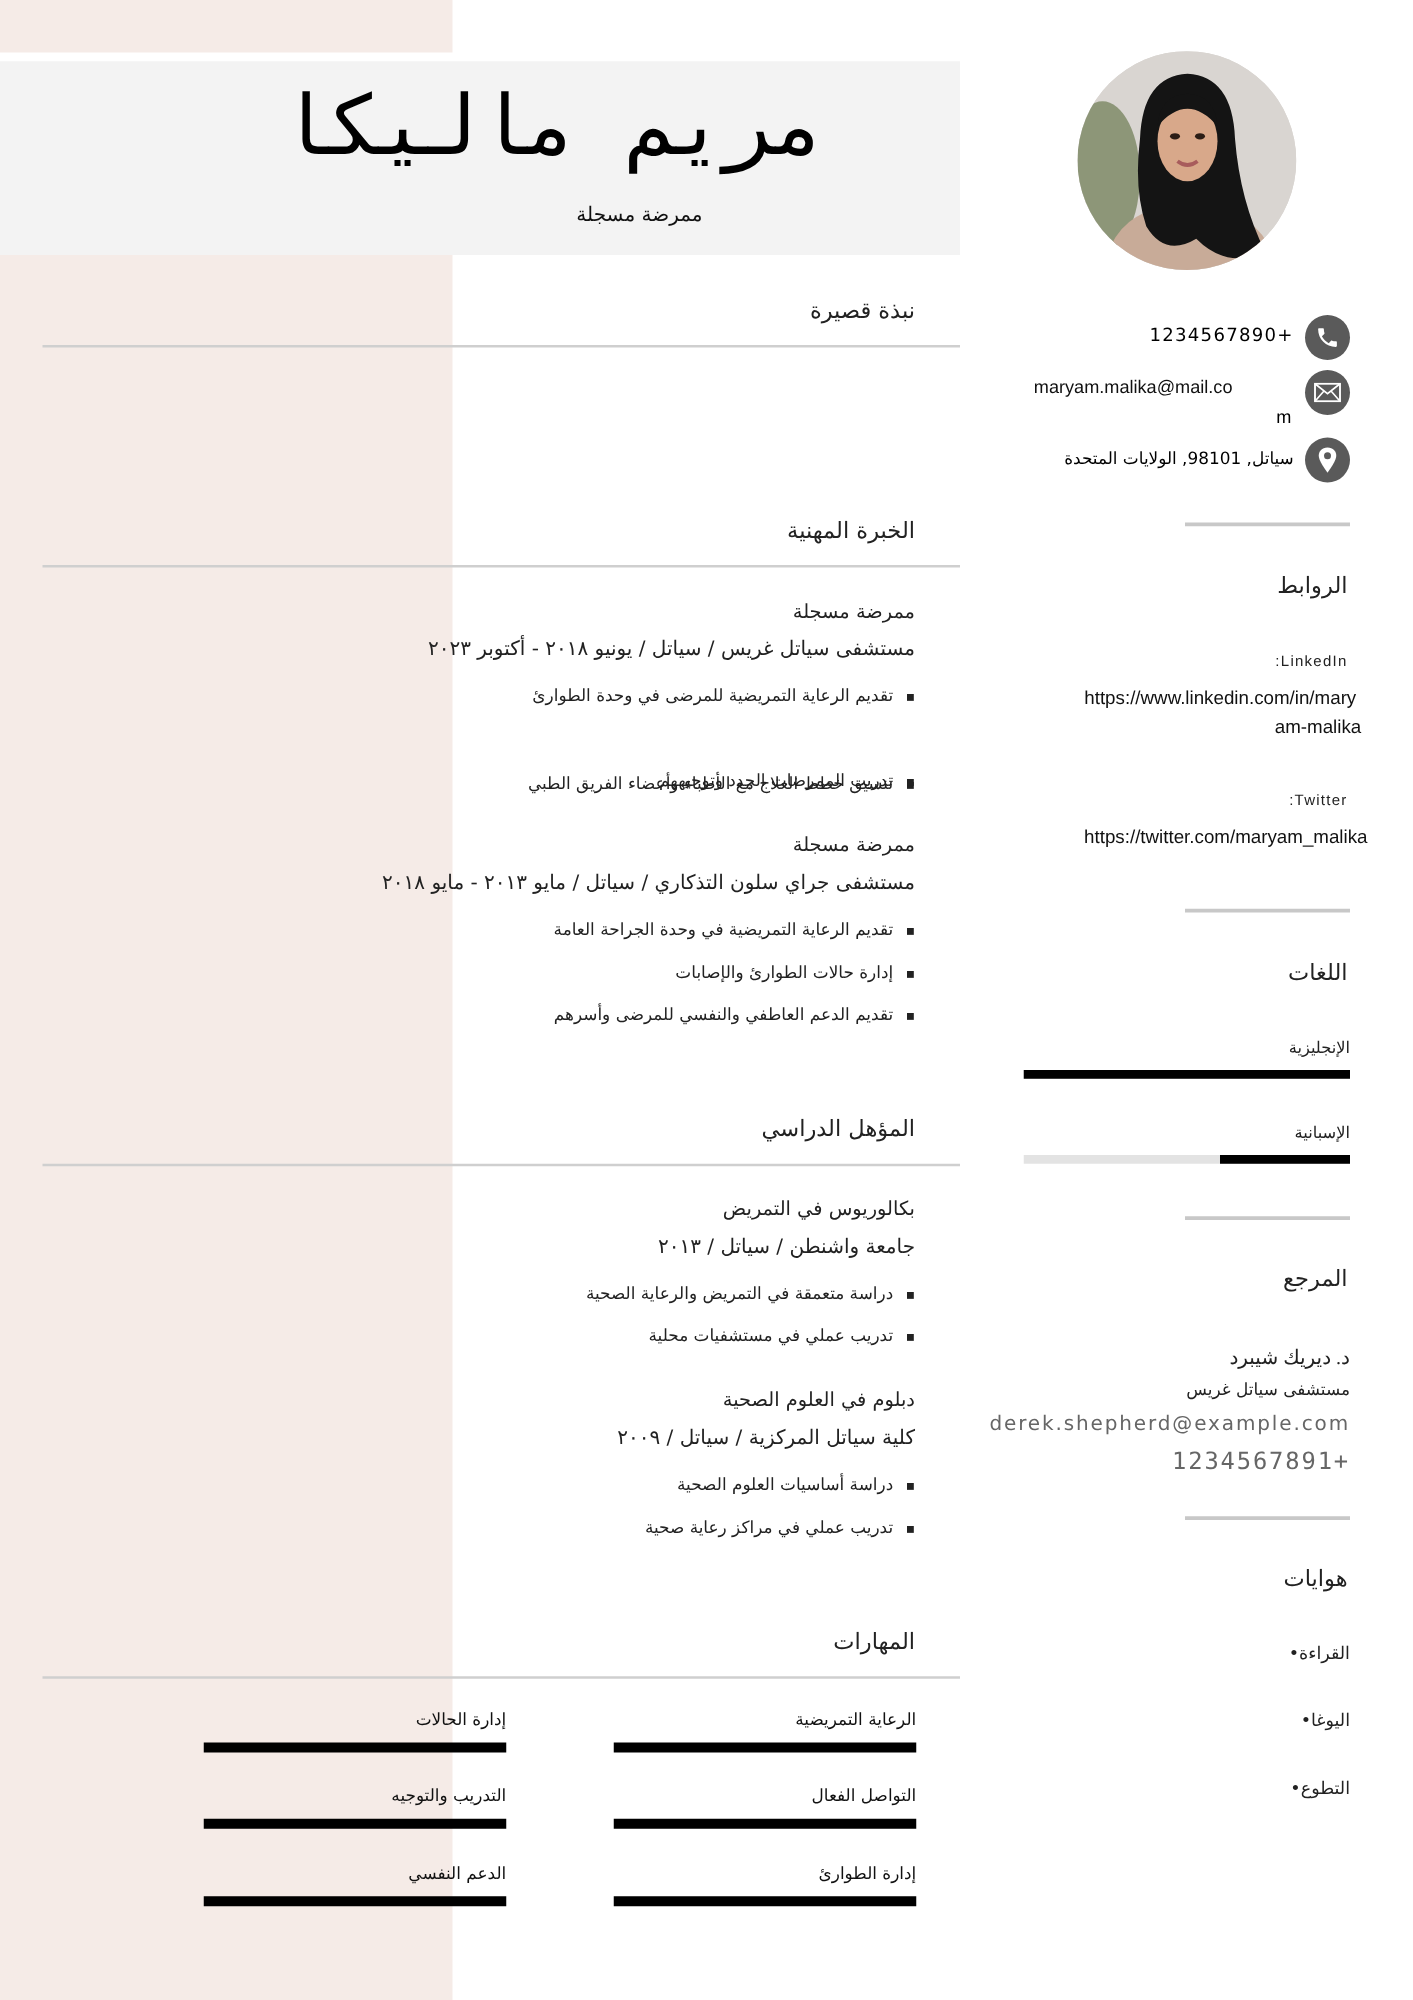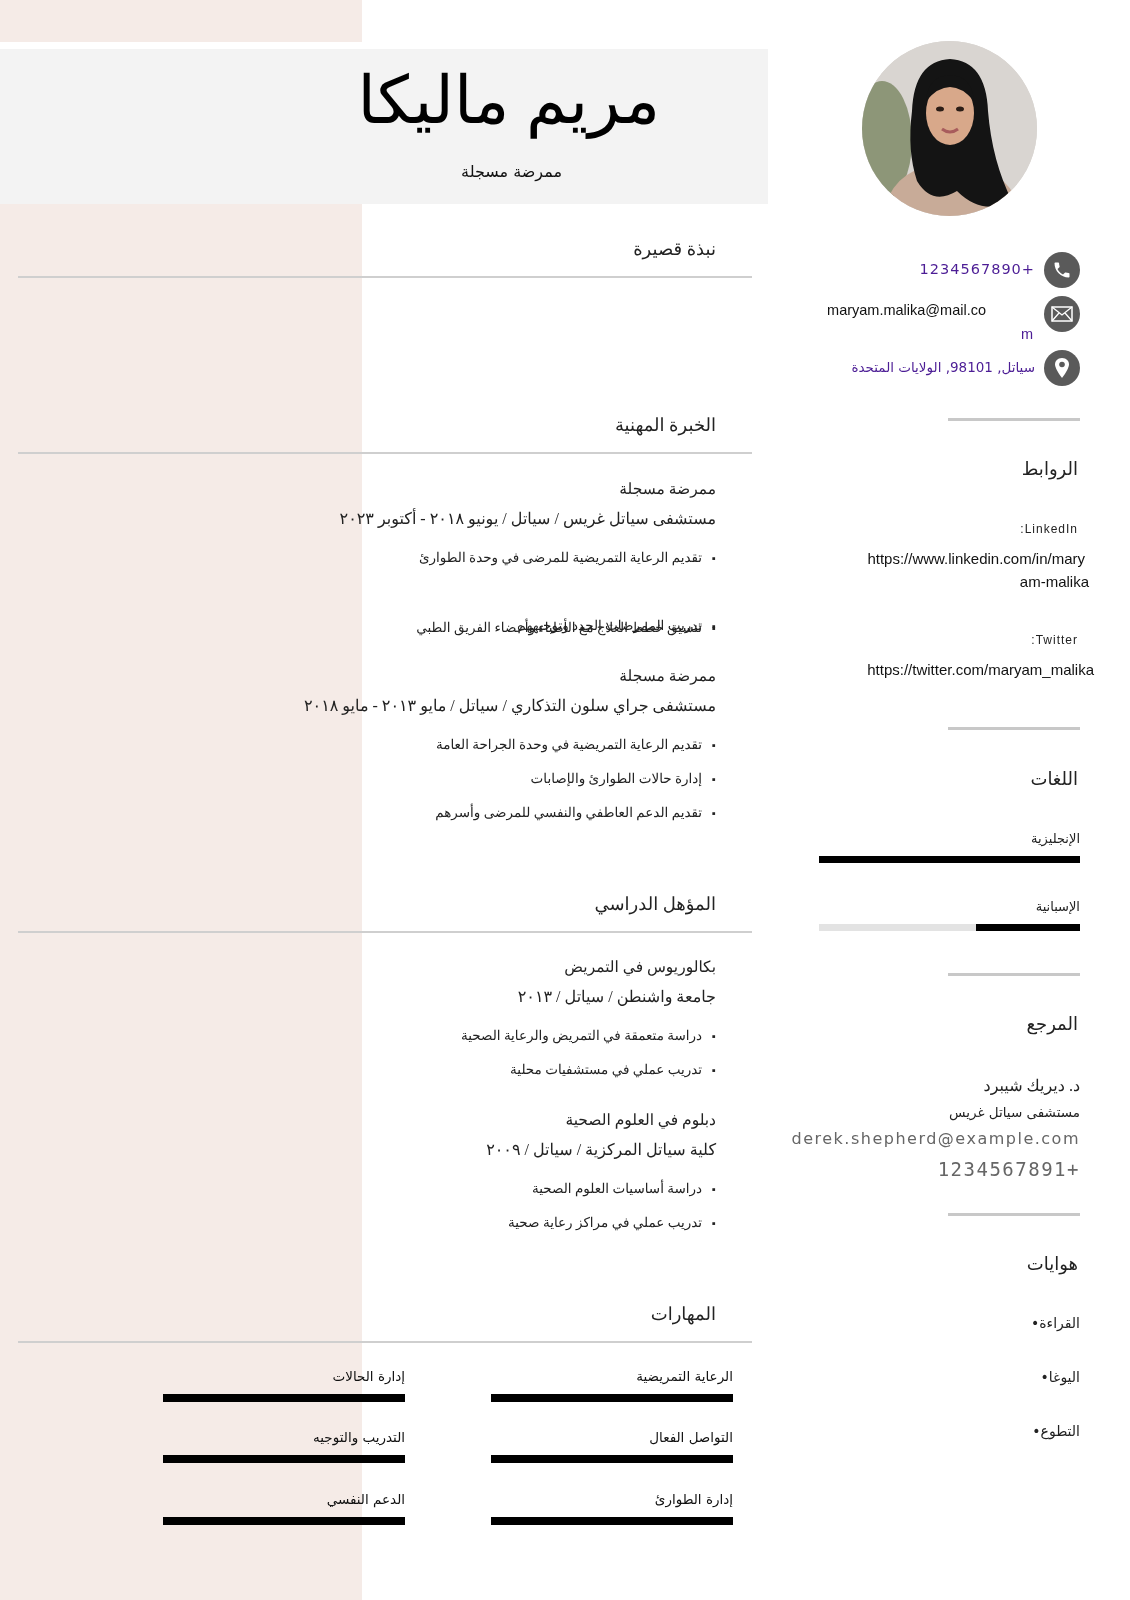--- a/index.html
+++ b/index.html
@@ -3,35 +3,35 @@
 <meta charset="utf-8">
 <style>
   html, body { margin: 0; padding: 0; }
   body {
     width: 1130px; height: 1600px; position: relative; overflow: hidden;
     background: #ffffff; font-family: "DejaVu Sans", sans-serif; color: #222;
   }
   .pink-top { position: absolute; left: 0; top: 0; width: 362px; height: 42px; background: #f5ebe7; }
   .pink-main { position: absolute; left: 0; top: 204px; width: 362px; height: 1396px; background: #f5ebe7; }
   .header-band { position: absolute; left: 0; top: 49px; width: 768px; height: 155px; background: #f3f3f3; }
-  .name { position: absolute; right: 470px; top: 62px; font-family: Liberation Serif, serif; font-size: 66px; color: #000; direction: rtl; white-space: nowrap; }
+  .name { position: absolute; right: 470px; top: 62px; font-family: Liberation Mono, monospace; font-size: 66px; color: #000; direction: rtl; white-space: nowrap; }
   .subtitle { position: absolute; right: 568px; top: 162px; font-size: 16px; color: #111; direction: rtl; white-space: nowrap; }
   .section-title { position: absolute; right: 36px; font-size: 18px; letter-spacing: 2px; color: #222; white-space: nowrap; }
   .rule { position: absolute; left: 0; width: 734px; height: 2px; background: #cfcfcf; }
   .para { position: absolute; right: 36px; width: 700px; font-size: 13.5px; line-height: 23px; color: #222; text-align: right; }
   .job-title { position: absolute; right: 36px; font-size: 15.5px; color: #222; white-space: nowrap; }
   .job-sub { position: absolute; right: 36px; font-size: 16px; color: #222; white-space: nowrap; letter-spacing: 1px; }
   .bullet { position: absolute; right: 36px; font-size: 13.5px; color: #222; white-space: nowrap; letter-spacing: 0.5px; }
   .bullet::before { content: "\25AA"; margin-left: 10px; font-size: 11px; }
 
   .skill-label { position: absolute; font-size: 13.5px; color: #111; white-space: nowrap; text-align: right; }
   .skill-bar { position: absolute; width: 242px; height: 8px; background: #000; }
   .avatar { position: absolute; left: 862px; top: 41px; width: 175px; height: 175px; border-radius: 50%; overflow: hidden; background: #d8d4d0; }
   .contact-icon { position: absolute; left: 1044px; width: 36px; height: 36px; border-radius: 50%; background: #5a5a5a; display: flex; align-items: center; justify-content: center; }
-  .contact-text { position: absolute; font-size: 14.5px; color: #4c1d95; white-space: nowrap; letter-spacing: 1px; }
+  .contact-text { position: absolute; font-size: 14.5px; color: #000000; white-space: nowrap; letter-spacing: 1px; }
   .side-rule { position: absolute; left: 948px; width: 132px; height: 3px; background: #c8c8c8; }
   .side-title { position: absolute; right: 52px; font-size: 18px; letter-spacing: 2px; color: #222; white-space: nowrap; direction: rtl; }
   .link-label { position: absolute; right: 52px; font-family: "Liberation Sans", sans-serif; font-size: 12px; letter-spacing: 1px; color: #222; white-space: nowrap; }
   .link-url { position: absolute; font-family: "Liberation Sans", sans-serif; font-size: 15px; color: #111; text-align: right; }
   .lang-label { position: absolute; right: 50px; font-size: 13px; color: #222; white-space: nowrap; }
   .lang-track { position: absolute; left: 819px; width: 261px; height: 7px; background: #e3e3e3; }
   .lang-fill { position: absolute; right: 0; top: 0; height: 7px; background: #000; }
   .ref-name { position: absolute; right: 50px; font-size: 16px; letter-spacing: 1px; color: #222; white-space: nowrap; }
   .ref-org { position: absolute; right: 50px; font-size: 13.5px; color: #222; white-space: nowrap; }
   .ref-line { position: absolute; right: 50px; font-size: 16px; letter-spacing: 1.5px; color: #666; white-space: nowrap; }
@@ -41,21 +41,21 @@
 </head>
 <body>
 
 <div class="pink-top"></div>
 <div class="pink-main"></div>
 <div class="header-band"></div>
 
 <div class="name">مريم ماليكا</div>
 <div class="subtitle">ممرضة مسجلة</div>
 
-<div style="position:absolute;left:18px;top:0;width:734px;height:1212px;direction:rtl;font-family:Liberation Serif, serif;">
+<div style="position:absolute;left:34px;top:0;width:734px;height:1212px;direction:rtl;">
 
   <div class="section-title" style="top:238px;">نبذة قصيرة</div>
   <div class="rule" style="top:276px;"></div>
 
   <div class="section-title" style="top:414px;">الخبرة المهنية</div>
   <div class="rule" style="top:452px;"></div>
 
   <div>
     <div class="job-title" style="top:480px;">ممرضة مسجلة</div>
     <div class="job-sub" style="top:509px;">مستشفى سياتل غريس / سياتل / يونيو ٢٠١٨ - أكتوبر ٢٠٢٣</div>

